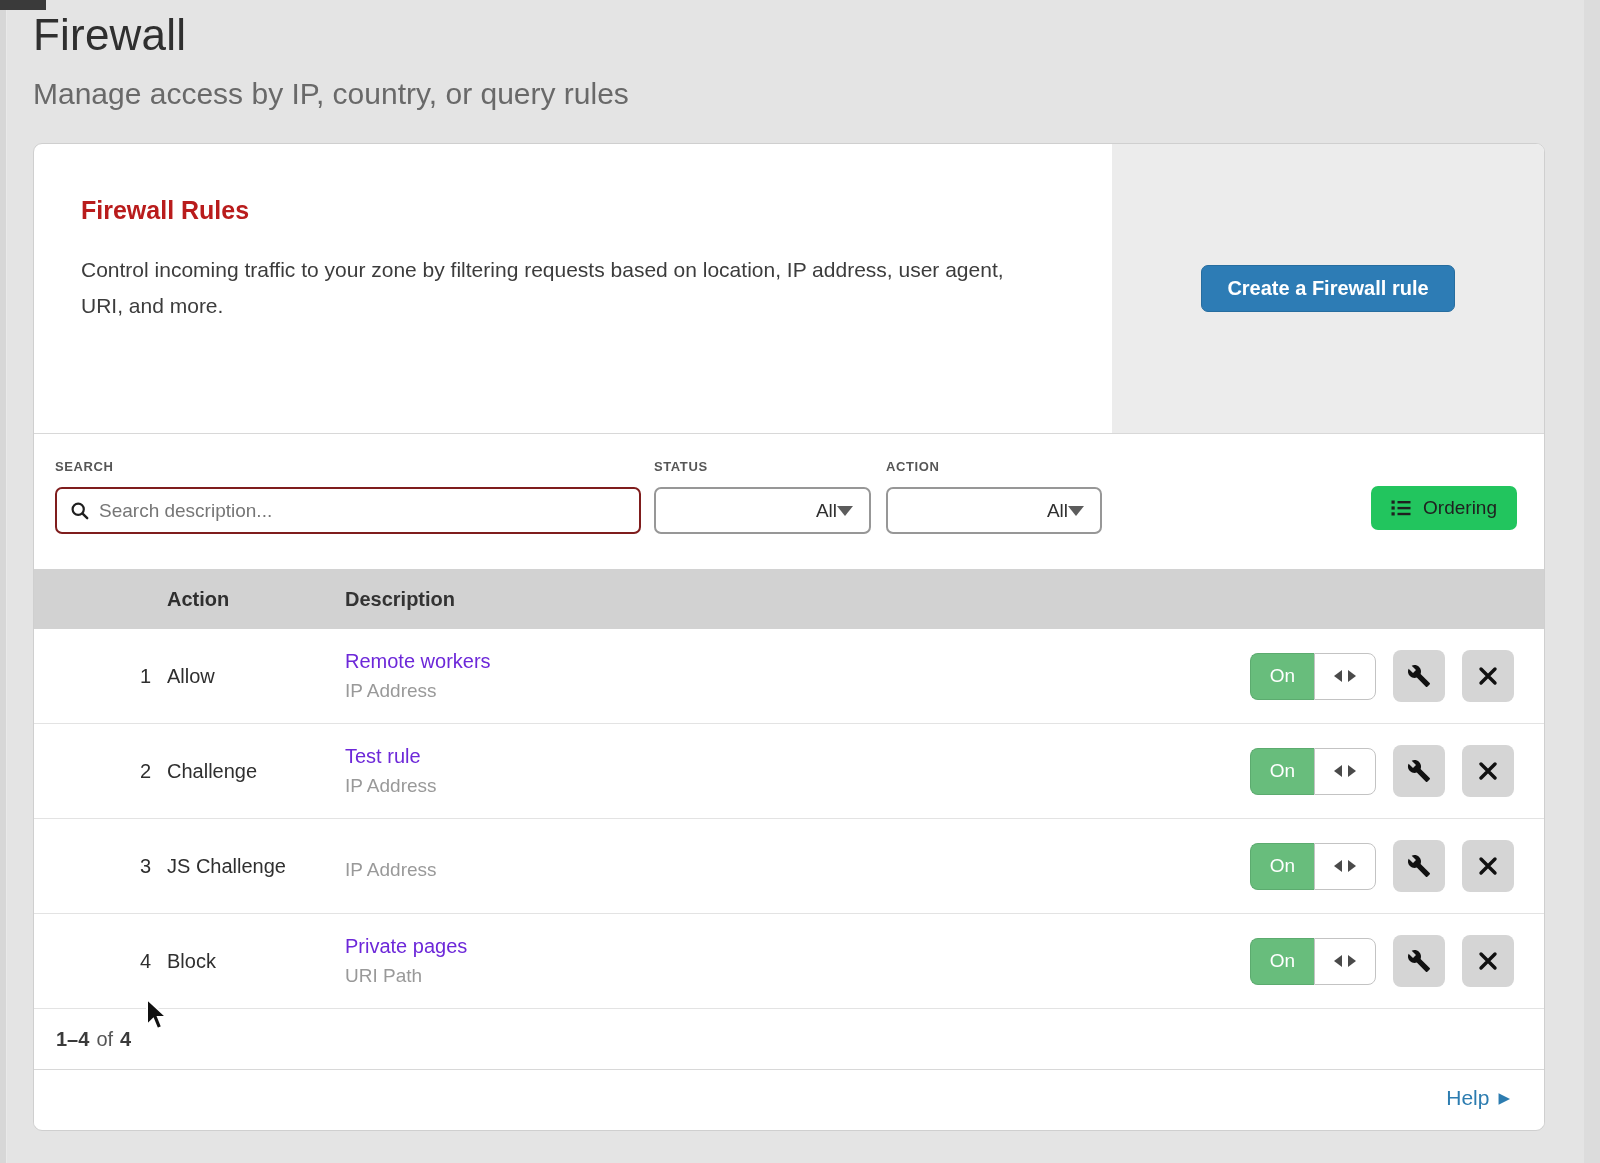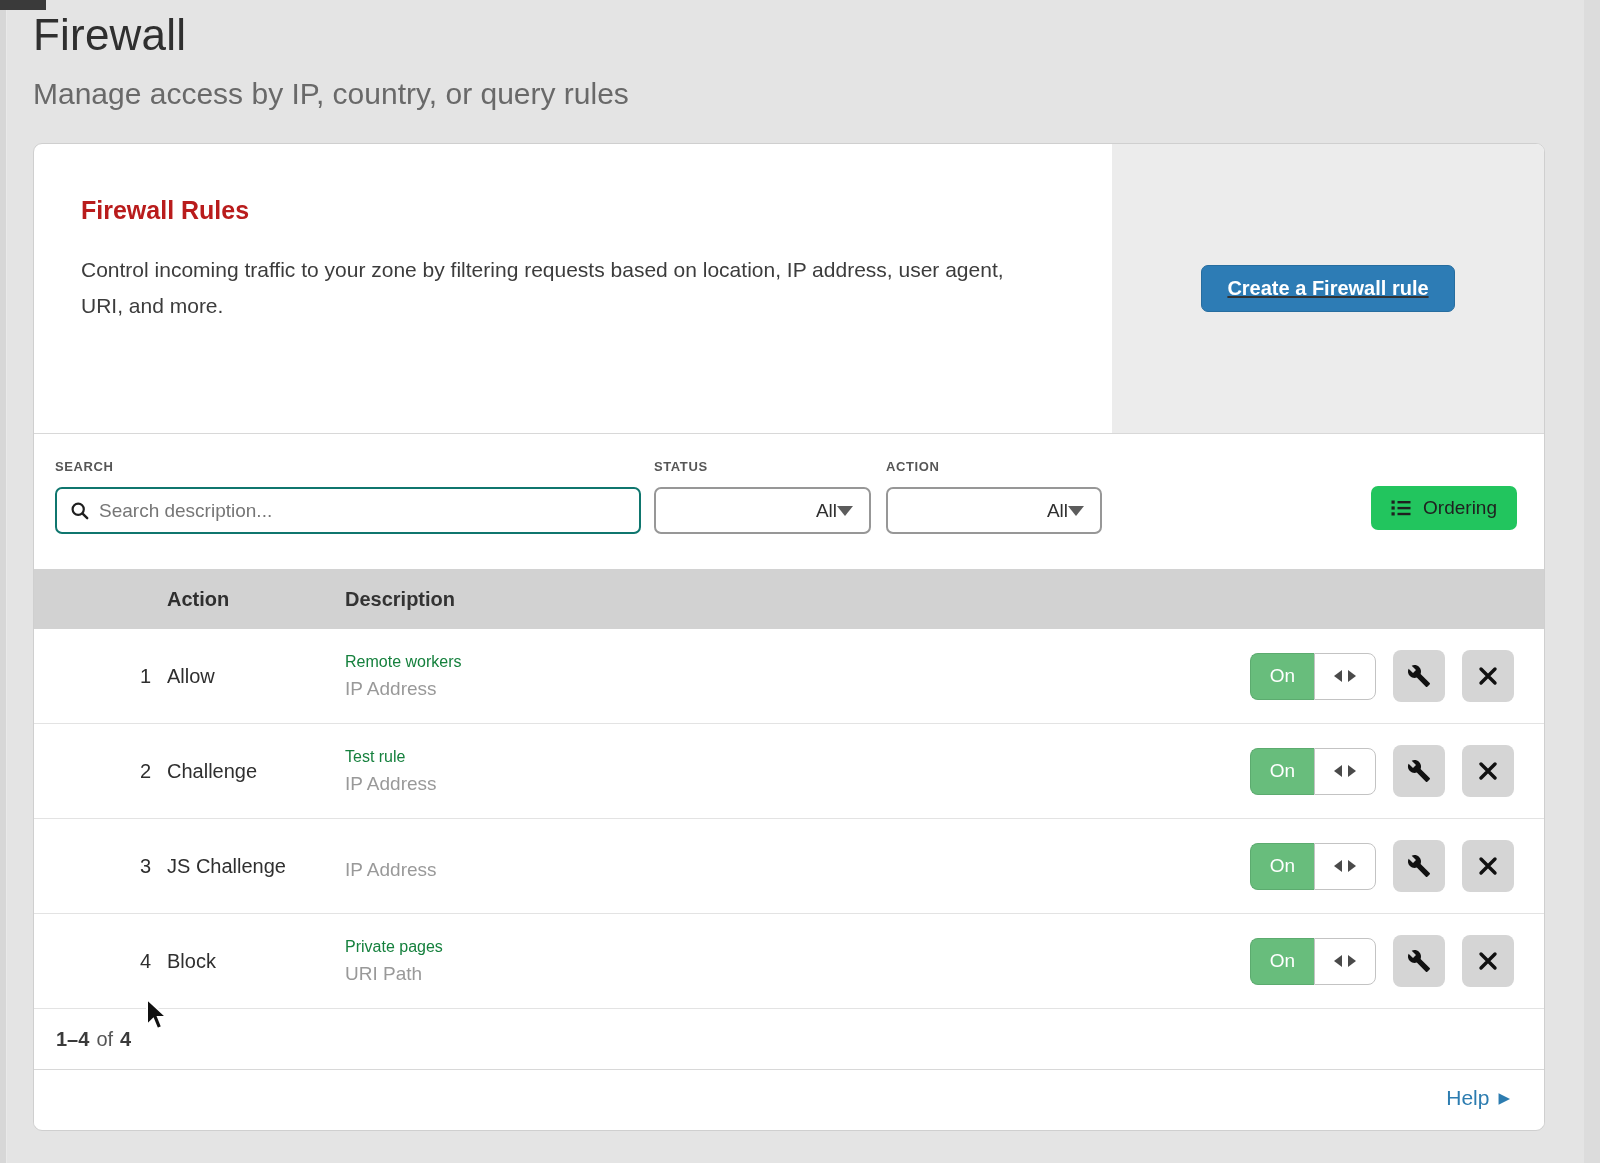--- a/index.html
+++ b/index.html
@@ -39,39 +39,39 @@
   .card-top { display: flex; height: 290px; border-bottom: 1px solid #d8d8d8; }
   .card-top-left { flex: 1 1 auto; padding: 52px 48px 0 47px; }
   .rules-title { font-size: 25px; font-weight: 700; color: #b91c1c; }
   .rules-desc {
     margin-top: 27px; font-size: 21px; line-height: 36px; color: #3c3c3c;
     max-width: 950px;
   }
   .rules-usage { margin-top: 34px; font-size: 21px; font-weight: 700; color: #2f2f2f; }
   .card-top-right {
     width: 432px; background: #ececec; flex: 0 0 auto;
-    display: flex; align-items: center; justify-content: center; text-decoration: underline;
+    display: flex; align-items: center; justify-content: center;
   }
   .btn-primary {
     background: #2d7cb5; border: 1px solid #276d9f; color: #fff;
     font-family: inherit; font-size: 20px; font-weight: 700;
     padding: 11px 25px; border-radius: 7px; cursor: pointer;
   }
 
   
   .filters { display: flex; align-items: flex-start; padding: 25px 27px 0 21px; height: 135px; }
   .filter-label {
     display: block; font-size: 13px; font-weight: 700; color: #565656;
     letter-spacing: 0.6px; margin-bottom: 13px;
   }
   .f-search { width: 586px; }
   .f-status { width: 217px; margin-left: 13px; }
   .f-action { width: 216px; margin-left: 15px; }
   .input-box {
-    height: 47px; border: 2px solid #0f766e; border-radius: 7px; background: #fff;
+    height: 47px; border: 2px solid #7f1d1d; border-radius: 7px; background: #fff;
     display: flex; align-items: center; padding: 0 13px;
   }
   .input-box input {
     border: none; outline: none; flex: 1; font-family: inherit;
     font-size: 19px; color: #333; margin-left: 9px; background: transparent;
   }
   .input-box input::placeholder { color: #767676; }
   .select-box {
     height: 47px; border: 2px solid #979797; border-radius: 7px; background: #fff;
     display: flex; align-items: center; justify-content: flex-end;
@@ -89,21 +89,21 @@
   }
 
   
   .grid-row { display: grid; grid-template-columns: 133px 178px 1fr 340px; align-items: center; }
   .thead {
     height: 60px; background: #d2d2d2; font-size: 20px; font-weight: 700; color: #333;
   }
   .trow { height: 95px; border-bottom: 1px solid #e3e3e3; background: #fff; }
   .cell-num { text-align: right; padding-right: 16px; font-size: 20px; color: #2f2f2f; }
   .cell-action { font-size: 20px; color: #2f2f2f; }
-  .cell-desc .desc-title { font-size: 16px; color: #15803d; }
+  .cell-desc .desc-title { font-size: 20px; color: #6d28d9; }
   .cell-desc .desc-sub { font-size: 19px; color: #999999; margin-top: 7px; }
   .cell-controls {
     display: flex; justify-content: flex-end; align-items: center;
     gap: 17px; padding-right: 30px;
   }
   .toggle { display: flex; height: 47px; cursor: pointer; }
   .toggle-on {
     width: 64px; background: #68bd7c; color: #fff; font-size: 19px;
     display: flex; align-items: center; justify-content: center;
     border-radius: 8px 0 0 8px; border: 1px solid #5cab6f; border-right: none;

